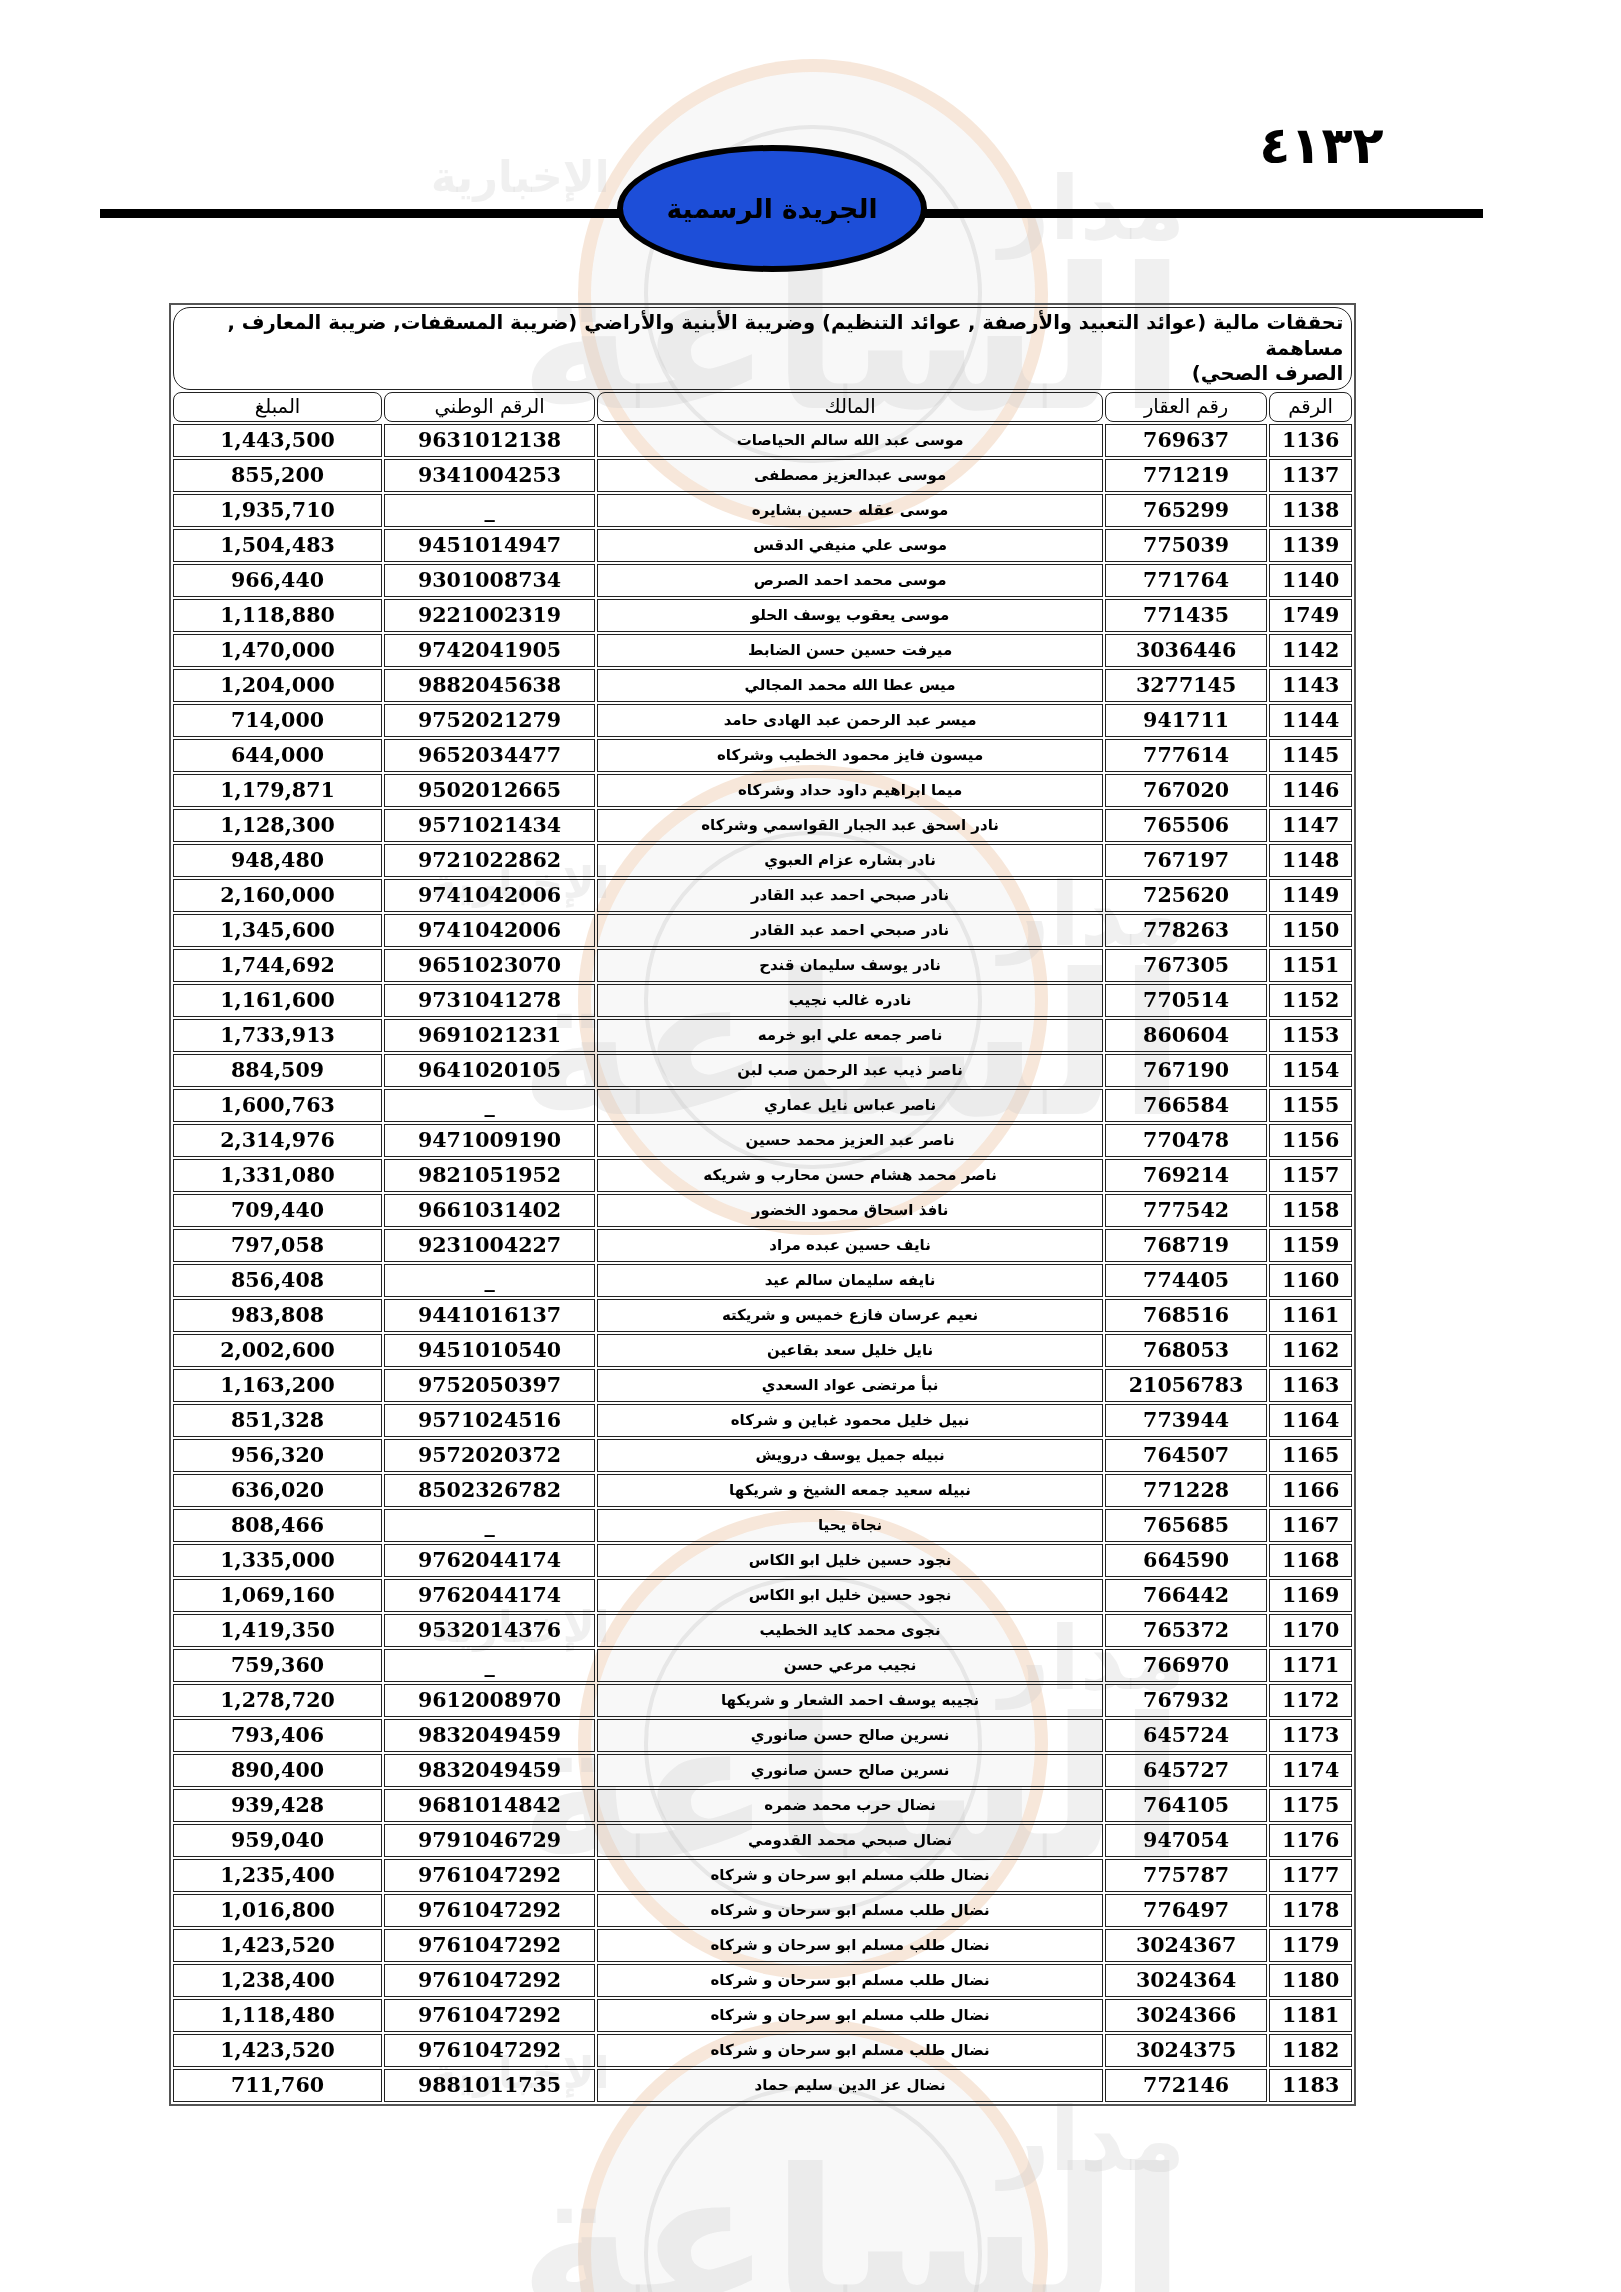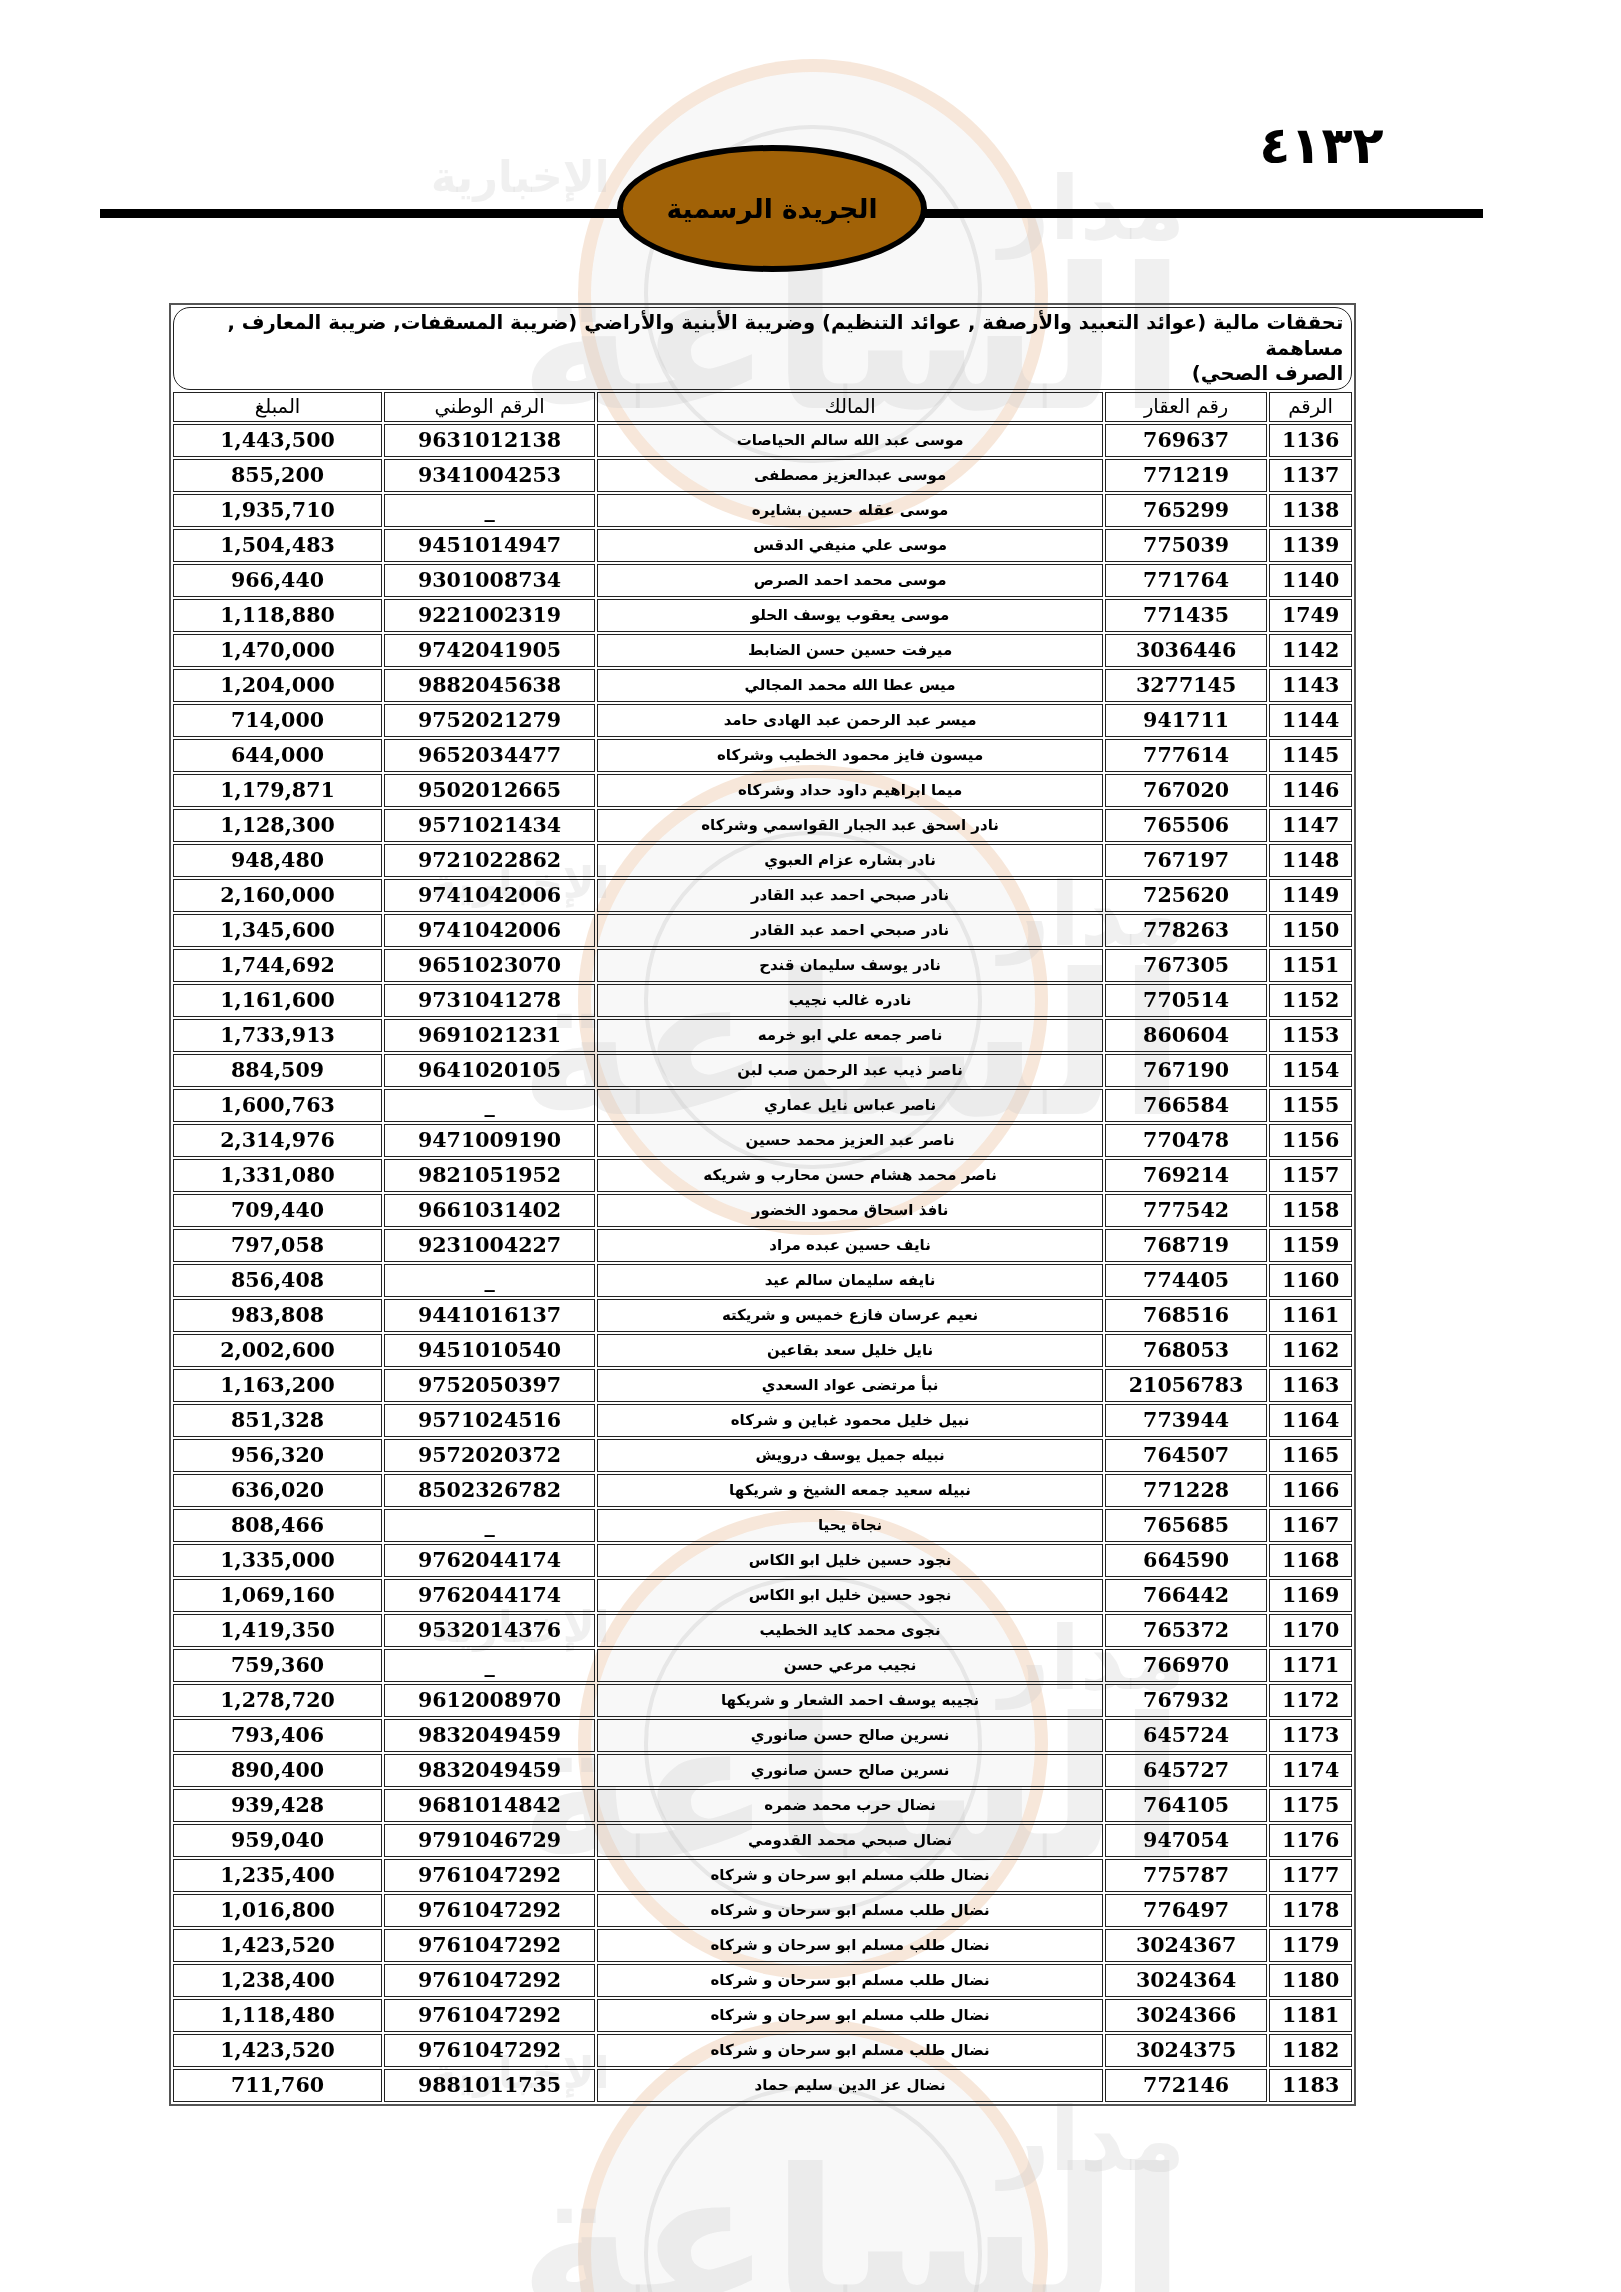--- a/index.html
+++ b/index.html
@@ -31,21 +31,21 @@
       font-family: "DejaVu Sans", sans-serif; font-size: 51px; font-weight: bold;
       direction: rtl; letter-spacing: 2px; z-index: 2;
     }
     .header-rule {
       position: absolute; left: 100px; top: 209px; width: 1383px; height: 8.8px;
       background: #000; z-index: 2;
     }
     .header-ellipse {
       position: absolute; left: 617px; top: 145px; width: 310px; height: 127px;
       box-sizing: border-box; border: 6.9px solid #000; border-radius: 50%;
-      background: #a16207; z-index: 3;
+      background: #1d4ed8; z-index: 3;
       display: flex; align-items: center; justify-content: center;
     }
     .gazette-title {
       font-family: "DejaVu Sans", sans-serif; font-size: 26.5px; font-weight: bold;
       direction: rtl;
     }
     
     .table-wrap {
       position: absolute; left: 169px; top: 303px; width: 1182px; z-index: 2;
     }
@@ -62,20 +62,21 @@
       height: 65px; font-family: "DejaVu Sans", sans-serif; font-weight: bold;
       font-size: 19.6px; line-height: 25.5px; text-align: right; padding: 2px 7.8px;
       vertical-align: top;
       border-radius: 17px;
     }
     .caption-inner { text-align: right; }
     .caption-line2 { text-align: right; display: block; }
     th {
       height: 28px; font-family: "DejaVu Sans", sans-serif; font-weight: normal;
       font-size: 19.6px;
+      border-radius: 8px;
     }
     td.cell {
       height: 31px; font-size: 20.6px; font-weight: bold;
     }
     td.name-cell { font-family: "DejaVu Sans", sans-serif; font-size: 15px; }
     col.c-num { width: 83px; }
     col.c-prop { width: 162px; }
     col.c-owner { width: 506px; }
     col.c-nid { width: 211px; }
     col.c-amt { width: 209px; }

